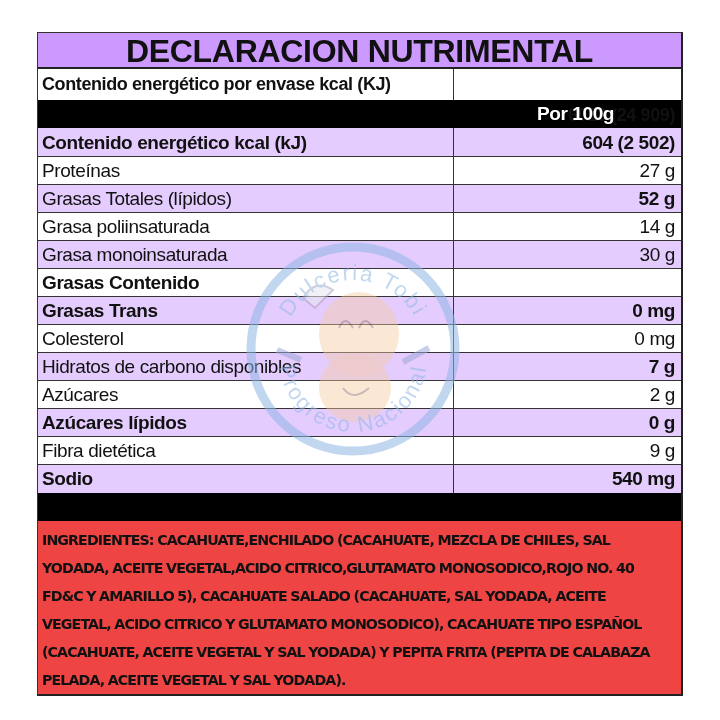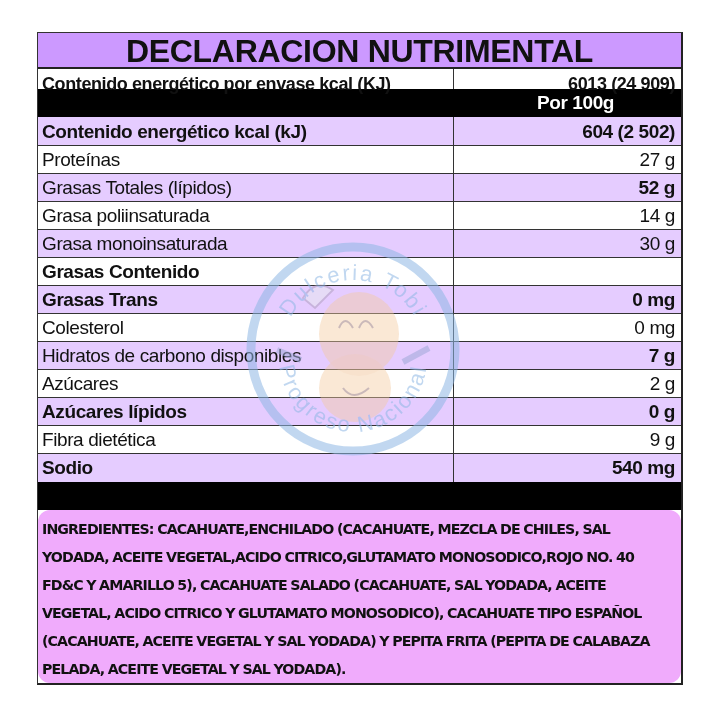--- a/index.html
+++ b/index.html
@@ -14,32 +14,32 @@
     font-weight: bold; font-size: 32px; text-align: center; line-height: 36px;
     border-bottom: 2px solid #222; letter-spacing: -0.3px;
   }
   .row { display: flex; height: 28px; border-bottom: 1px solid #333; box-sizing: border-box; }
   .row .lbl { width: 416px; padding-left: 4px; border-right: 1px solid #333; line-height: 28px; font-size: 19px; color: #111; white-space: nowrap; box-sizing: border-box; letter-spacing: -0.4px; }
   .row .val { flex: 1; text-align: right; padding-right: 6px; line-height: 28px; font-size: 19px; color: #111; white-space: nowrap; letter-spacing: -0.4px; }
   .row.white { background: #ffffff; }
   .row.lilac { background: #e5ccff; }
   .row.bold .lbl, .row.bold .val { font-weight: bold; }
   .row.boldval .val { font-weight: bold; }
-  .row.envase { height: 20px; border-bottom: none; }
+  .row.envase { height: 31px; border-bottom: none; flex-direction: column; }
   .row.envase .lbl, .row.envase .val { line-height: 31px; font-size: 18px; font-weight: bold; }
   .row.black { background: #000; height: 28px; border-bottom: none; }
   .row.black .lbl { border-right: none; }
   .row.black .val { color: #fff; font-weight: bold; text-align: center; padding-right: 0; padding-left: 16px; font-size: 19px; }
   .row.energy { height: 29px; }
   .row.energy .lbl, .row.energy .val { line-height: 29px; }
   .blackbar { height: 28px; background: #000; }
   .ingredients {
-    background: #f0abfc; padding: 5px 6px 8px 4px; height: 173px; box-sizing: border-box;
+    background: #ef4444; padding: 5px 6px 8px 4px; height: 173px; box-sizing: border-box;
     font-family: "DejaVu Sans", sans-serif; font-weight: bold; font-size: 14.2px; line-height: 28px;
-    color: #111; letter-spacing: -0.9px; word-spacing: -0.5px; border-radius: 12px;
+    color: #111; letter-spacing: -0.9px; word-spacing: -0.5px;
   }
   .watermark { position: absolute; left: 243px; top: 238px; width: 220px; height: 222px; pointer-events: none; opacity: 0.55; }
 </style>
 </head>
 <body>
 
 <div class="table">
   <div class="title">DECLARACION NUTRIMENTAL</div>
 
   <div class="row white envase">

